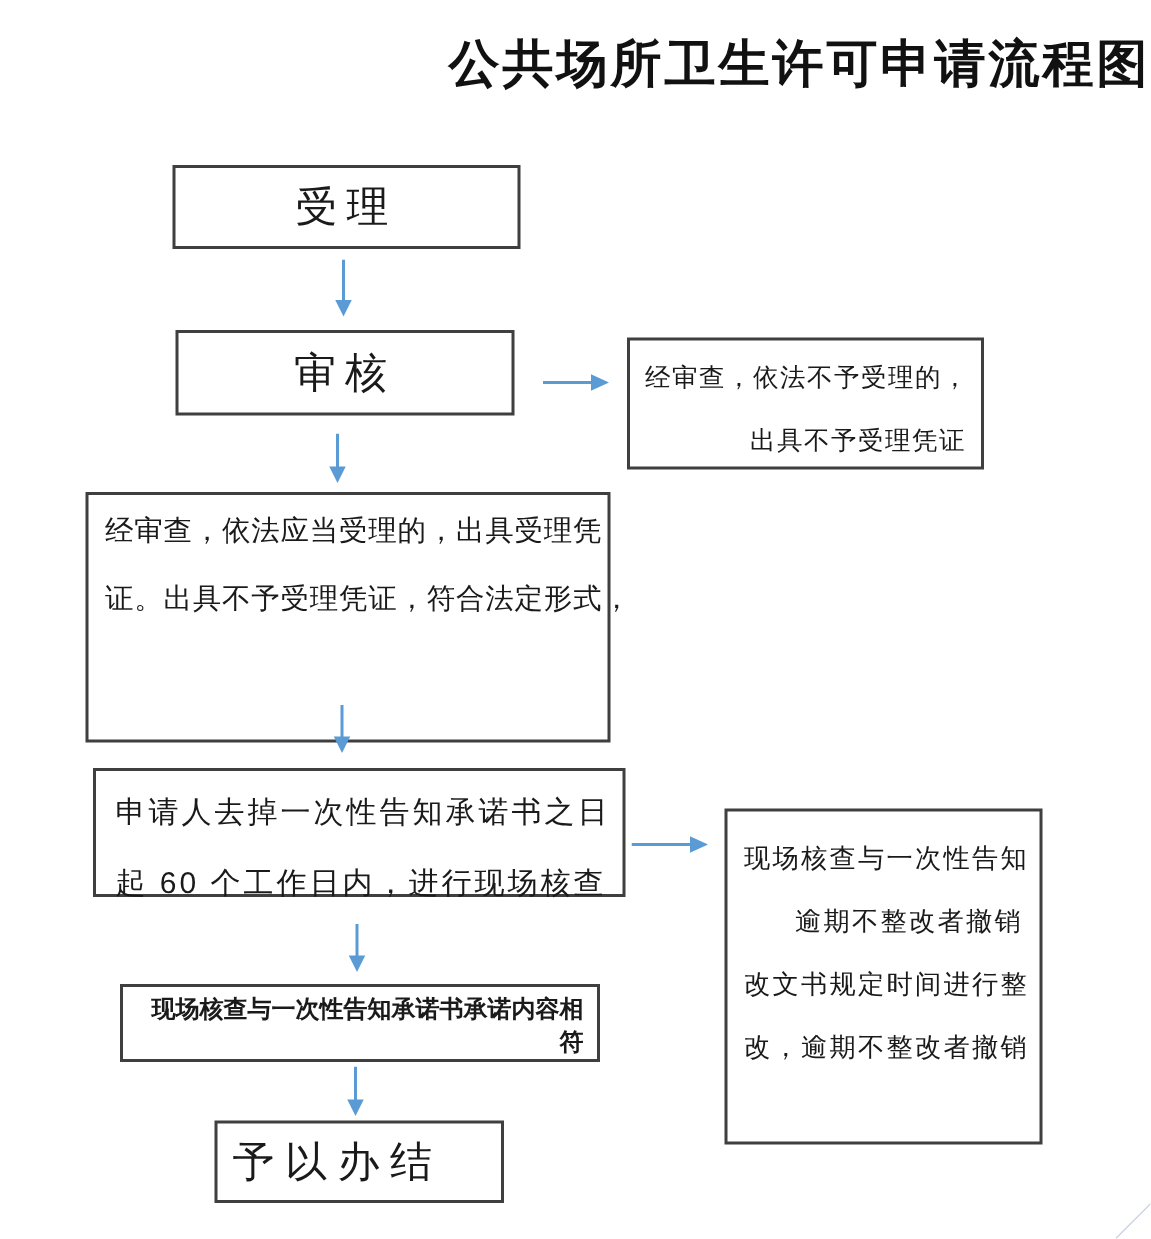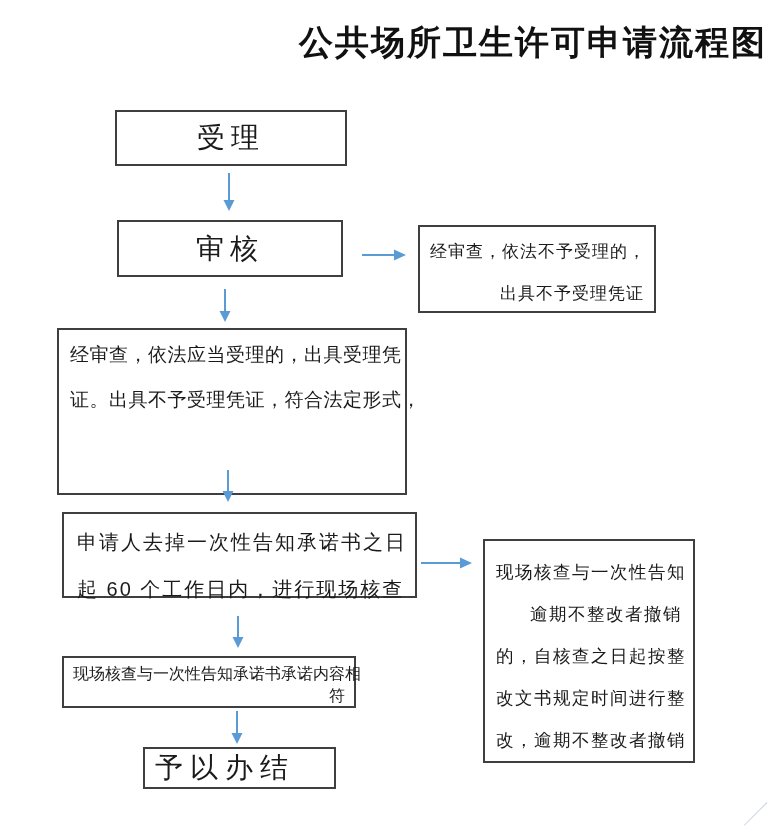--- a/index.html
+++ b/index.html
@@ -132,43 +132,42 @@
   <div class="arrow" style="left:421px; top:555px;">
     <svg width="51" height="16" viewBox="0 0 51 16">
       <line x1="0" y1="8" x2="40" y2="8" stroke="currentColor" stroke-width="2"></line>
       <polygon points="39,2.5 39,13.5 51,8" fill="currentColor"></polygon>
     </svg>
   </div>
 
   <div class="node n-mismatch" style="left:483px; top:513px; width:212px; height:224px;margin-top:26px;">
     <div class="line">现场核查与一次性告知</div>
     <div class="line">逾期不整改者撤销</div>
-    <div class="line">的，自核查之日起按整</div>
     <div class="line">改文书规定时间进行整</div>
     <div class="line">改，逾期不整改者撤销</div>
   </div>
 
   <div class="arrow" style="left:230px; top:616px;">
     <svg width="16" height="32" viewBox="0 0 16 32">
       <line x1="8" y1="0" x2="8" y2="22" stroke="currentColor" stroke-width="2"></line>
       <polygon points="2.5,21 13.5,21 8,32" fill="currentColor"></polygon>
     </svg>
   </div>
 
-  <div class="node n-match" style="left:62px; top:656px; width:294px; height:52px;">
+  <div class="node n-match" style="left:80px; top:656px; width:320px; height:52px;font-weight:bold;">
     <div class="line">现场核查与一次性告知承诺书承诺内容相</div>
     <div class="line">符</div>
   </div>
 
   <div class="arrow" style="left:229px; top:711px;">
     <svg width="16" height="33" viewBox="0 0 16 33">
       <line x1="8" y1="0" x2="8" y2="23" stroke="currentColor" stroke-width="2"></line>
       <polygon points="2.5,22 13.5,22 8,33" fill="currentColor"></polygon>
     </svg>
   </div>
 
-  <div class="node leftbig" style="left:143px; top:747px; width:193px; height:42px;">
+  <div class="node leftbig" style="left:143px; top:747px; width:193px; height:55px;">
     <span>予以办结</span>
   </div>
 
   <div class="corner-curl"></div>
 
 </div>
 
 </body></html>

